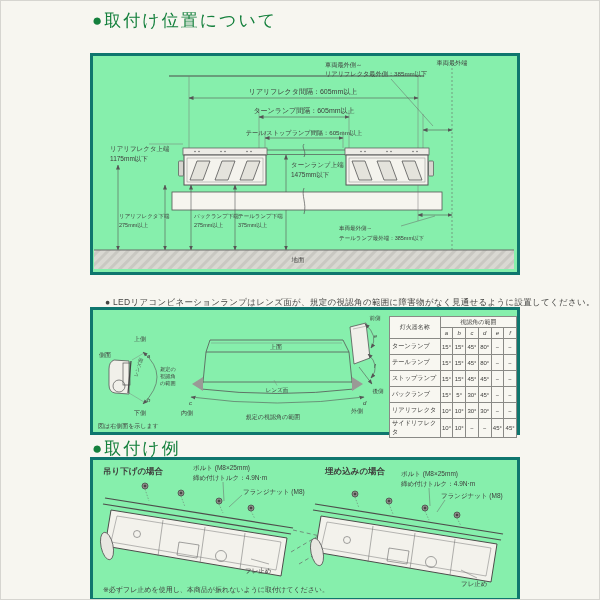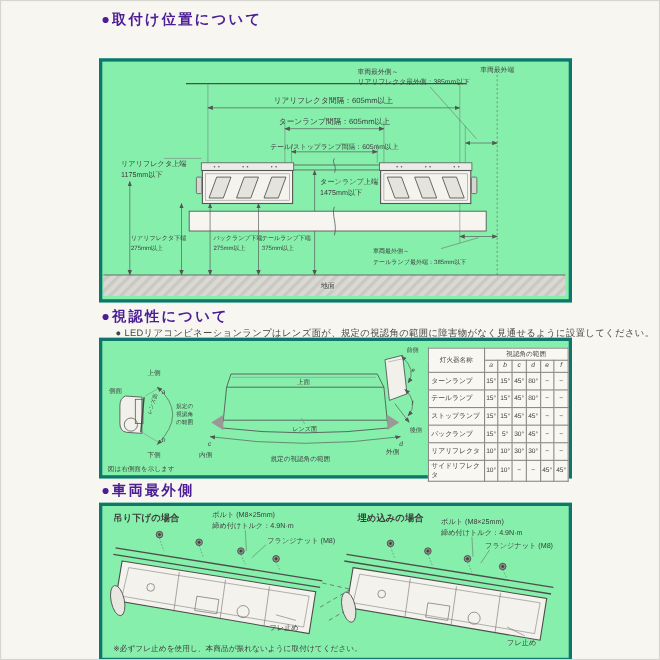--- a/index.html
+++ b/index.html
@@ -1,21 +1,21 @@
 <!DOCTYPE html>
 <html><head>
 <meta charset="utf-8">
 <style>
   html,body{margin:0;padding:0;}
   .page{
     position:relative;width:600px;height:600px;background:#f7f6f0;
     font-family:"Liberation Sans","DejaVu Sans",sans-serif;color:#3e3e3c;
     box-sizing:border-box;border:1px solid #d6d5d0;overflow:hidden;
   }
-  .sec-title{position:absolute;font-size:13px;font-weight:bold;letter-spacing:2px;color:#4c1d95;}
+  .sec-title{position:absolute;font-size:17px;font-weight:normal;letter-spacing:2px;color:#15803d;}
   .bullet{position:absolute;font-size:8.5px;color:#454543;letter-spacing:.3px;}
   .dbox{position:absolute;border:3px solid #0f766e;background:#86efac;}
   svg text{fill:#3e3e3c;}
   table.vis{border-collapse:collapse;position:absolute;left:296px;top:6px;background:#f8f7f1;}
   table.vis th,table.vis td{border:1px solid #8a8a86;padding:0;text-align:center;font-weight:normal;font-size:6px;color:#3e3e3c;}
   table.vis td.nm{width:52px;text-align:left;padding-left:2px;font-size:6.2px;height:15px;}
   table.vis td.v{width:12px;}
   table.vis th{height:10px;font-size:6px;}
   table.vis th.letter{font-style:italic;}
 </style>
@@ -117,21 +117,20 @@
       <line x1="308" y1="170" x2="342" y2="160" stroke="#666" stroke-width=".5"></line>
       <line x1="325" y1="159" x2="359" y2="159" stroke="#555" stroke-width=".6" marker-start="url(#ah1)" marker-end="url(#ah1)"></line>
       <line x1="325" y1="129" x2="325" y2="165" stroke="#777" stroke-width=".5"></line>
 
       <rect x="1" y="194" width="420" height="19" fill="url(#gh1)"></rect>
       <line x1="1" y1="194" x2="421" y2="194" stroke="#6b6b69" stroke-width="1"></line>
       <text x="205" y="206" font-size="6.5" text-anchor="middle" paint-order="stroke" stroke="#d9d8d2" stroke-width="2">地面</text>
     </svg>
   </div>
 
-  <div class="sec-title" style="left:91px;top:278px;">●視認性について</div>
   <div class="bullet" style="left:104px;top:296px;">● LEDリアコンビネーションランプはレンズ面が、規定の視認角の範囲に障害物がなく見通せるように設置してください。</div>
 
   <div class="dbox" style="left:89px;top:306px;width:424px;height:122px;">
     <svg width="295" height="120" viewBox="0 0 295 120" style="position:absolute;left:0;top:0;">
       <defs>
         <marker id="ah2" viewBox="0 0 10 10" refX="9" refY="5" markerWidth="5" markerHeight="5" markerUnits="userSpaceOnUse" orient="auto-start-reverse">
           <path d="M0,1L10,5L0,9z" fill="#555"></path>
         </marker>
       </defs>
 
@@ -245,21 +244,21 @@
         <td class="v">10°</td>
         <td class="v">−</td>
         <td class="v">−</td>
         <td class="v">45°</td>
         <td class="v">45°</td>
       </tr>
     </tbody>
       </table>
   </div>
 
-  <div class="sec-title" style="left:91px;top:436px;">●車両最外側</div>
+  <div class="sec-title" style="left:91px;top:436px;">●取付け例</div>
 
   <div class="dbox" style="left:89px;top:456px;width:424px;height:138px;">
     <svg width="422" height="136" viewBox="0 0 422 136">
       <defs>
         <marker id="ah3" viewBox="0 0 10 10" refX="9" refY="5" markerWidth="5" markerHeight="5" markerUnits="userSpaceOnUse" orient="auto-start-reverse">
           <path d="M0,1L10,5L0,9z" fill="#555"></path>
         </marker>
       </defs>
 
       <text x="10" y="14" font-size="8.5" font-weight="bold">吊り下げの場合</text>

